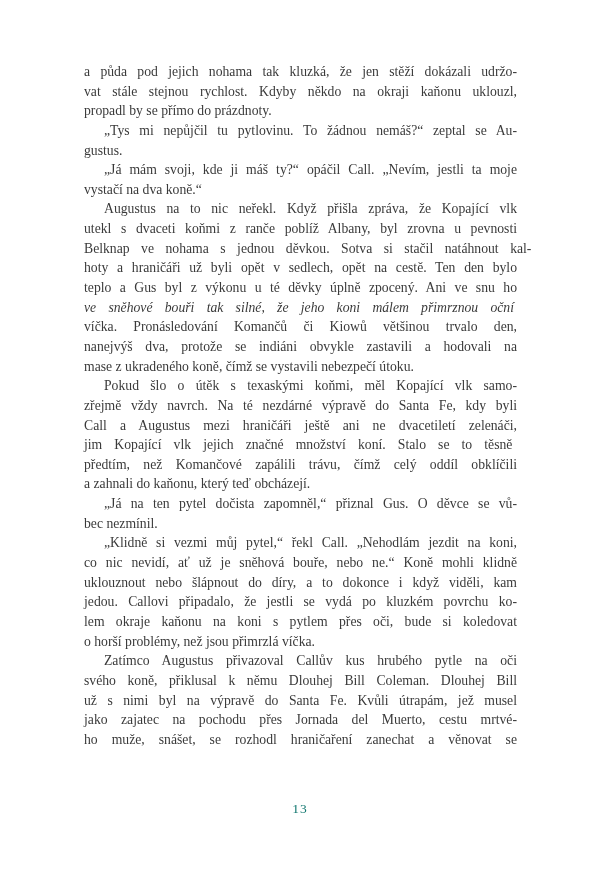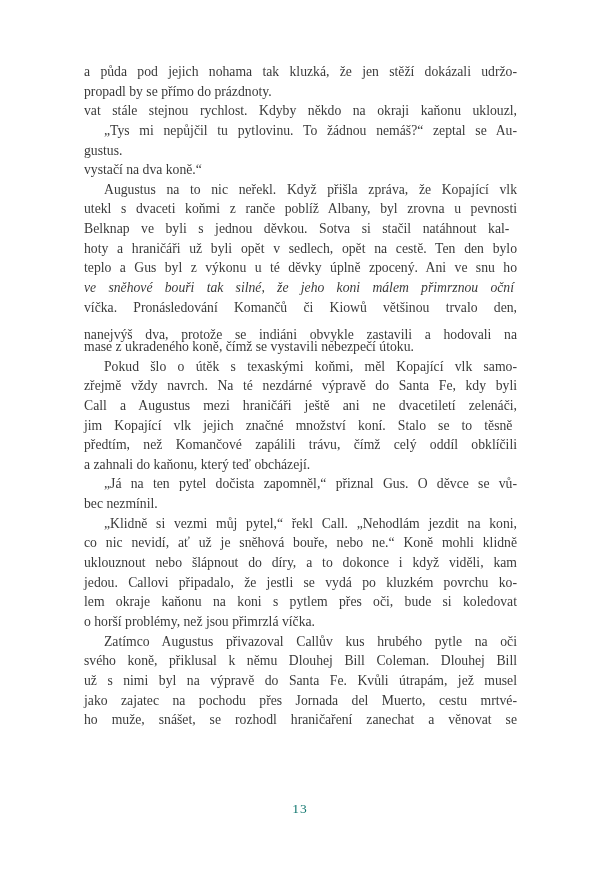--- a/index.html
+++ b/index.html
@@ -45,33 +45,34 @@
     color: #0f766e;
     letter-spacing: 1px;
   }
 </style>
 </head>
 <body>
 
 <div class="page">
   <div class="text-block" id="text-block">
       <div class="line"><span class="line-text" style="word-spacing: 6.885px;">a půda pod jejich nohama tak kluzká, že jen stěží dokázali udržo-</span></div>
+      <div class="line"><span class="line-text" style="word-spacing: 8.111px;">vat stále stejnou rychlost. Kdyby někdo na okraji kaňonu uklouzl,</span></div>
       <div class="line last"><span class="line-text">propadl by se přímo do prázdnoty.</span></div>
-      <div class="line"><span class="line-text" style="word-spacing: 8.111px;">vat stále stejnou rychlost. Kdyby někdo na okraji kaňonu uklouzl,</span></div>
       <div class="line indent"><span class="line-text" style="word-spacing: 6.28px;">„Tys mi nepůjčil tu pytlovinu. To žádnou nemáš?“ zeptal se Au-</span></div>
       <div class="line last"><span class="line-text">gustus.</span></div>
+      <div class="line indent"><span class="line-text" style="word-spacing: 4.546px;">„Já mám svoji, kde ji máš ty?“ opáčil Call. „Nevím, jestli ta moje</span></div>
       <div class="line last"><span class="line-text">vystačí na dva koně.“</span></div>
       <div class="line indent"><span class="line-text" style="word-spacing: 7.242px;">Augustus na to nic neřekl. Když přišla zpráva, že Kopající vlk</span></div>
       <div class="line"><span class="line-text" style="word-spacing: 6.202px;">utekl s dvaceti koňmi z ranče poblíž Albany, byl zrovna u pevnosti</span></div>
-      <div class="line"><span class="line-text" style="word-spacing: 8.061px;">Belknap ve byli s jednou děvkou. Sotva si stačil natáhnout kal-</span></div>
+      <div class="line"><span class="line-text" style="word-spacing: 8.061px;">Belknap ve nohama s jednou děvkou. Sotva si stačil natáhnout kal-</span></div>
       <div class="line"><span class="line-text" style="word-spacing: 5.303px;">hoty a hraničáři už byli opět v sedlech, opět na cestě. Ten den bylo</span></div>
       <div class="line"><span class="line-text" style="word-spacing: 4.997px;">teplo a Gus byl z výkonu u té děvky úplně zpocený. Ani ve snu ho</span></div>
       <div class="line"><span class="line-text" style="word-spacing: 8.823px; font-style: italic;">ve sněhové bouři tak silné, že jeho koni málem přimrznou oční</span></div>
       <div class="line"><span class="line-text" style="word-spacing: 12.819px;">víčka. Pronásledování Komančů či Kiowů většinou trvalo den,</span></div>
-      <div class="line"><span class="line-text" style="word-spacing: 9.255px; margin-top: 8px;">nanejvýš dva, protože se indiáni obvykle zastavili a hodovali na</span></div>
+      <div class="line"><span class="line-text" style="word-spacing: 9.255px;">nanejvýš dva, protože se indiáni obvykle zastavili a hodovali na</span></div>
       <div class="line last"><span class="line-text">mase z ukradeného koně, čímž se vystavili nebezpečí útoku.</span></div>
       <div class="line indent"><span class="line-text" style="word-spacing: 7.881px;">Pokud šlo o útěk s texaskými koňmi, měl Kopající vlk samo-</span></div>
       <div class="line"><span class="line-text" style="word-spacing: 6.229px;">zřejmě vždy navrch. Na té nezdárné výpravě do Santa Fe, kdy byli</span></div>
       <div class="line"><span class="line-text" style="word-spacing: 9.682px;">Call a Augustus mezi hraničáři ještě ani ne dvacetiletí zelenáči,</span></div>
       <div class="line"><span class="line-text" style="word-spacing: 8.669px;">jim Kopající vlk jejich značné množství koní. Stalo se to těsně</span></div>
       <div class="line"><span class="line-text" style="word-spacing: 9.939px;">předtím, než Komančové zapálili trávu, čímž celý oddíl obklíčili</span></div>
       <div class="line last"><span class="line-text">a zahnali do kaňonu, který teď obcházejí.</span></div>
       <div class="line indent"><span class="line-text" style="word-spacing: 5.861px;">„Já na ten pytel dočista zapomněl,“ přiznal Gus. O děvce se vů-</span></div>
       <div class="line last"><span class="line-text">bec nezmínil.</span></div>
       <div class="line indent"><span class="line-text" style="word-spacing: 5.303px;">„Klidně si vezmi můj pytel,“ řekl Call. „Nehodlám jezdit na koni,</span></div>

